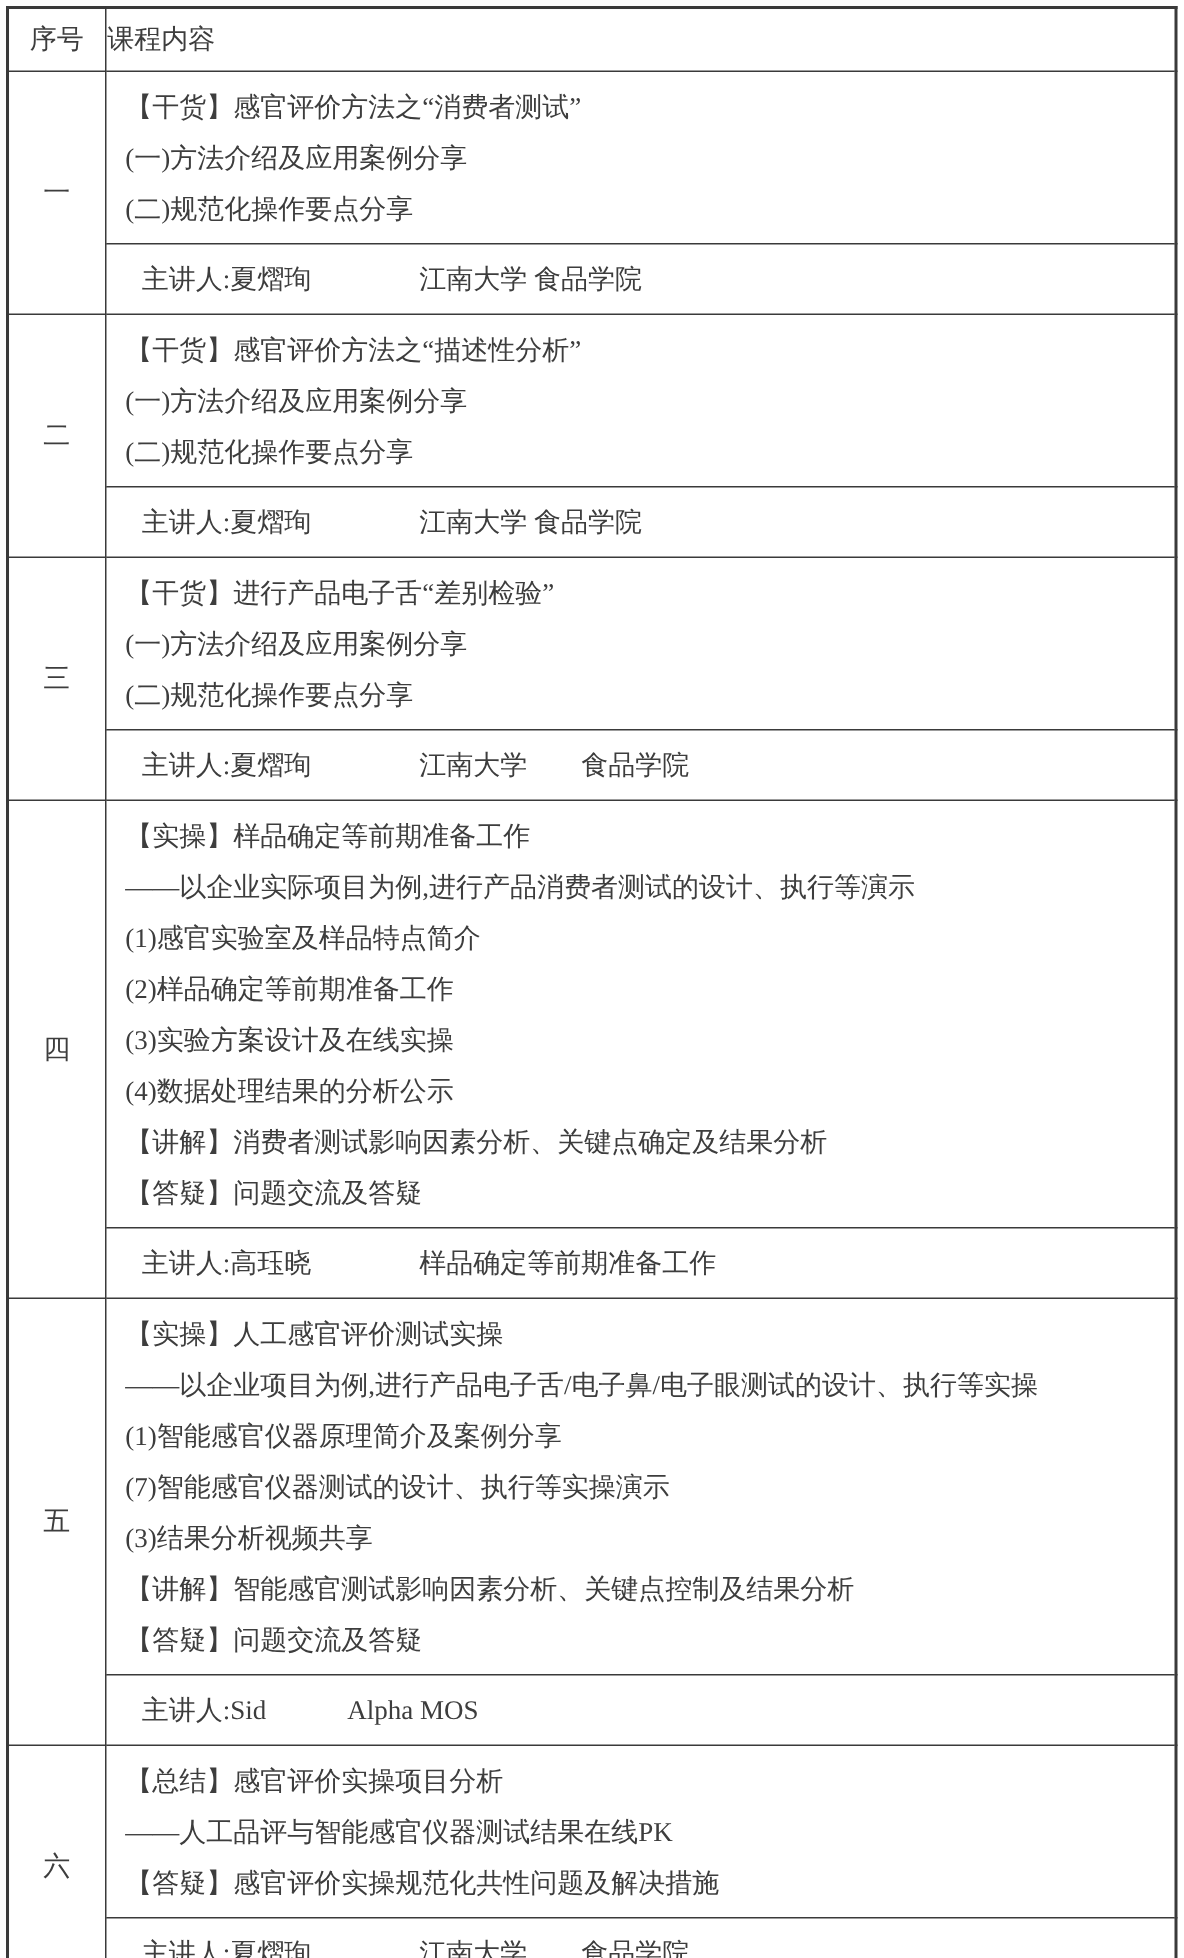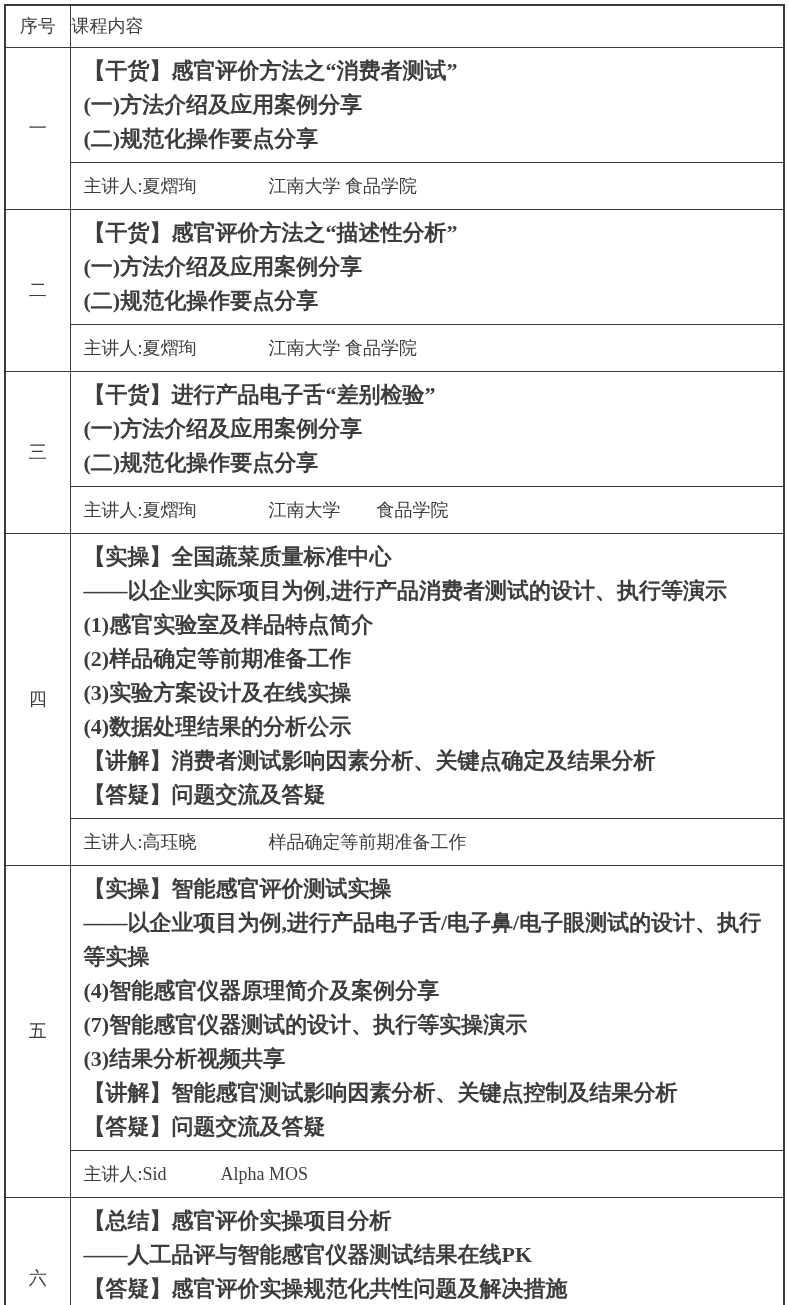--- a/index.html
+++ b/index.html
@@ -47,26 +47,25 @@
   td.num-cell {
     text-align: center;
     font-size: 18px;
   }
   td.content-cell {
     padding: 6px 8px 6px 13px;
     vertical-align: top;
   }
   .line {
     line-height: 34px;
-    font-size: 22px;
+    font-size: 18px;
     white-space: pre-wrap;
-    font-weight: bold;
   }
   td.speaker-cell {
-    padding: 11px 8px 11px 13px;
+    padding: 11px 8px 11px 24px;
     line-height: 24px;
     font-size: 18px;
     white-space: pre-wrap;
   }
 </style>
 </head>
 <body>
 
 <div class="page">
   <table class="curriculum">
@@ -112,40 +111,40 @@
           <div class="line">(二)规范化操作要点分享</div>
         </td>
       </tr>
       <tr>
         <td class="speaker-cell">主讲人:夏熠珣　　　　江南大学　　食品学院</td>
       </tr>
 
       <tr>
         <td class="num-cell" rowspan="2">四</td>
         <td class="content-cell">
-          <div class="line">【实操】全国蔬菜质量标准中心</div>
+          <div class="line">【实操】样品确定等前期准备工作</div>
           <div class="line">——以企业实际项目为例,进行产品消费者测试的设计、执行等演示</div>
           <div class="line">(1)感官实验室及样品特点简介</div>
           <div class="line">(2)样品确定等前期准备工作</div>
           <div class="line">(3)实验方案设计及在线实操</div>
           <div class="line">(4)数据处理结果的分析公示</div>
           <div class="line">【讲解】消费者测试影响因素分析、关键点确定及结果分析</div>
           <div class="line">【答疑】问题交流及答疑</div>
         </td>
       </tr>
       <tr>
         <td class="speaker-cell">主讲人:高珏晓　　　　样品确定等前期准备工作</td>
       </tr>
 
       <tr>
         <td class="num-cell" rowspan="2">五</td>
         <td class="content-cell">
-          <div class="line">【实操】智能感官评价测试实操</div>
+          <div class="line">【实操】人工感官评价测试实操</div>
           <div class="line">——以企业项目为例,进行产品电子舌/电子鼻/电子眼测试的设计、执行等实操</div>
-          <div class="line">(4)智能感官仪器原理简介及案例分享</div>
+          <div class="line">(1)智能感官仪器原理简介及案例分享</div>
           <div class="line">(7)智能感官仪器测试的设计、执行等实操演示</div>
           <div class="line">(3)结果分析视频共享</div>
           <div class="line">【讲解】智能感官测试影响因素分析、关键点控制及结果分析</div>
           <div class="line">【答疑】问题交流及答疑</div>
         </td>
       </tr>
       <tr>
         <td class="speaker-cell">主讲人:Sid　　　Alpha MOS</td>
       </tr>
 

